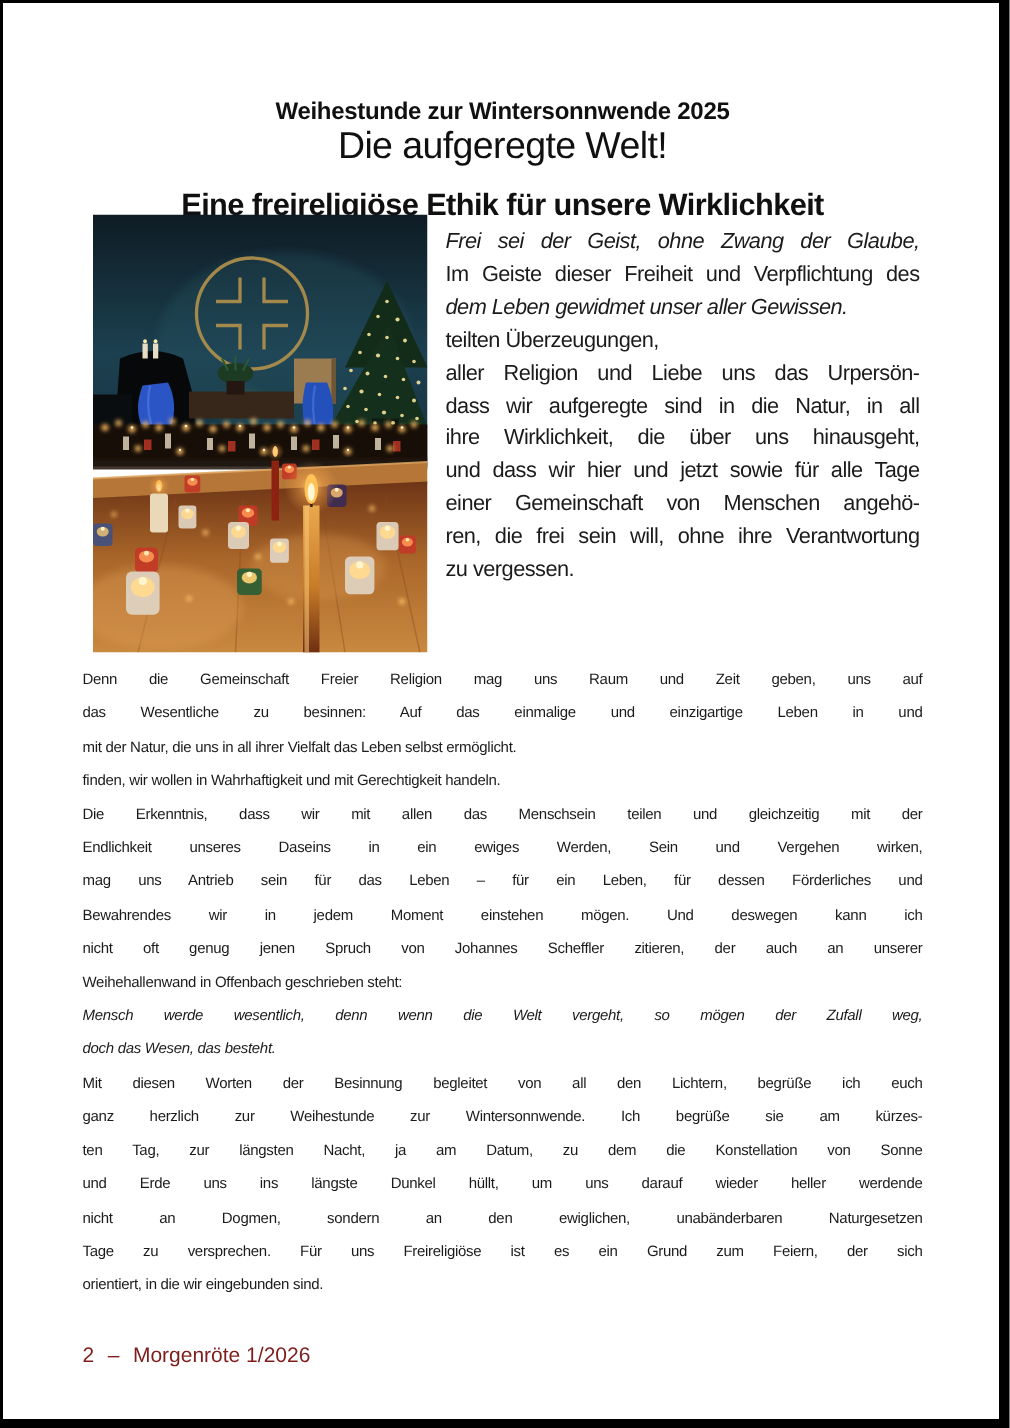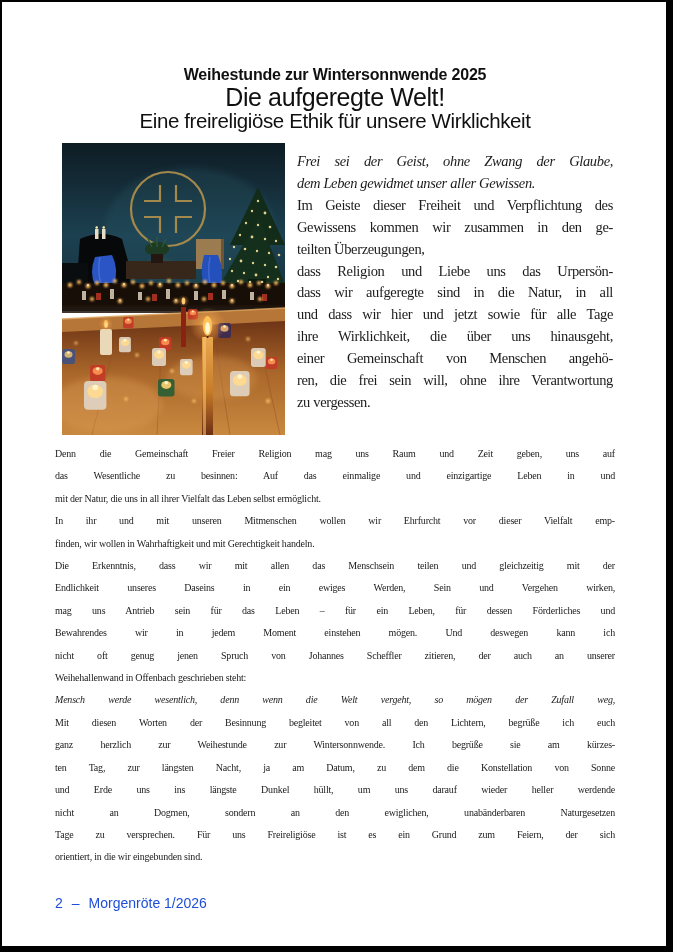--- a/index.html
+++ b/index.html
@@ -9,34 +9,34 @@
     -webkit-font-smoothing:antialiased;
   }
   .page{
     position:absolute;left:2px;top:2px;width:664px;height:944px;
     background:#ffffff;color:#1b1b1b;overflow:hidden;
   }
   
   .header{position:absolute;left:53px;top:62px;width:560px;text-align:center;color:#101010;}
   .kicker{font-size:16px;font-weight:bold;line-height:22px;letter-spacing:-0.2px;}
   .title{font-size:25px;font-weight:normal;line-height:23px;letter-spacing:-0.4px;margin:0;}
-  .subtitle{font-size:20.5px;font-weight:normal;line-height:23px;letter-spacing:-0.4px;margin:0;}
+  .subtitle{font-size:20.5px;font-weight:bold;line-height:23px;letter-spacing:-0.4px;margin:16px;}
   
   .photo{position:absolute;left:60px;top:141px;width:223px;height:292px;margin:0;padding:0;}
   .photo svg{display:block;width:223px;height:292px;}
   
   .col{position:absolute;left:295px;top:149px;width:316px;
        font-size:14.5px;line-height:21.9px;letter-spacing:-0.35px;}
   .main{position:absolute;left:53px;top:441px;width:560px;
        font-size:10px;line-height:22.4px;letter-spacing:-0.2px;}
-  .tline{text-align:justify;text-align-last:justify;white-space:normal;font-family:Liberation Serif, serif;}
+  .tline{text-align:justify;text-align-last:justify;white-space:normal;}
   .tline.end{text-align-last:left;}
   .tline.it{font-style:italic;}
   
-  .foot{position:absolute;left:53px;top:893px;font-size:14px;color:#1d4ed8;}
+  .foot{position:absolute;left:53px;top:893px;font-size:14px;color:#7f1d1d;}
   .foot .dash{display:inline-block;margin:0 9px;}
 </style>
 </head>
 <body>
 
 <div class="page">
 
   <header class="header">
     <div class="kicker">Weihestunde zur Wintersonnwende 2025</div>
     <h1 class="title">Die aufgeregte Welt!</h1>
@@ -277,46 +277,45 @@
       <rect x="140" y="194" width="11" height="98" fill="url(#candleG)"></rect>
       <rect x="141" y="194" width="3" height="98" fill="#f7c87a" opacity="0.55"></rect>
       <rect x="144.8" y="191" width="1.6" height="4" fill="#3a1c08"></rect>
       <ellipse cx="145.5" cy="183" rx="4.5" ry="10" fill="#ffc257"></ellipse>
       <ellipse cx="145.5" cy="185" rx="2.4" ry="6" fill="#fff6d2"></ellipse>
     </svg>
   </figure>
 
   <div class="col">
       <div class="tline it">Frei sei der Geist, ohne Zwang der Glaube,</div>
+      <div class="tline">Im Geiste dieser Freiheit und Verpflichtung des</div>
       <div class="tline it end">dem Leben gewidmet unser aller Gewissen.</div>
-      <div class="tline">Im Geiste dieser Freiheit und Verpflichtung des</div>
-      <div class="tline">Gewissens kommen wir zusammen in den ge-</div>
       <div class="tline end">teilten Überzeugungen,</div>
-      <div class="tline">dass Religion und Liebe uns das Urpersön-</div>
+      <div class="tline">aller Religion und Liebe uns das Urpersön-</div>
       <div class="tline">dass wir aufgeregte sind in die Natur, in all</div>
+      <div class="tline">ihre Wirklichkeit, die über uns hinausgeht,</div>
       <div class="tline">und dass wir hier und jetzt sowie für alle Tage</div>
-      <div class="tline">ihre Wirklichkeit, die über uns hinausgeht,</div>
       <div class="tline">einer Gemeinschaft von Menschen angehö-</div>
       <div class="tline">ren, die frei sein will, ohne ihre Verantwortung</div>
       <div class="tline end">zu vergessen.</div>
     </div>
 
   <div class="main">
       <div class="tline">Denn die Gemeinschaft Freier Religion mag uns Raum und Zeit geben, uns auf</div>
       <div class="tline">das Wesentliche zu besinnen: Auf das einmalige und einzigartige Leben in und</div>
       <div class="tline end">mit der Natur, die uns in all ihrer Vielfalt das Leben selbst ermöglicht.</div>
-      <div class="tline">In ihr und mit unseren Mitmenschen wollen wir Ehrfurcht vor dieser Vielfalt emp-</div>
       <div class="tline end">finden, wir wollen in Wahrhaftigkeit und mit Gerechtigkeit handeln.</div>
       <div class="tline">Die Erkenntnis, dass wir mit allen das Menschsein teilen und gleichzeitig mit der</div>
       <div class="tline">Endlichkeit unseres Daseins in ein ewiges Werden, Sein und Vergehen wirken,</div>
       <div class="tline">mag uns Antrieb sein für das Leben – für ein Leben, für dessen Förderliches und</div>
       <div class="tline">Bewahrendes wir in jedem Moment einstehen mögen. Und deswegen kann ich</div>
       <div class="tline">nicht oft genug jenen Spruch von Johannes Scheffler zitieren, der auch an unserer</div>
       <div class="tline end">Weihehallenwand in Offenbach geschrieben steht:</div>
       <div class="tline it">Mensch werde wesentlich, denn wenn die Welt vergeht, so mögen der Zufall weg,</div>
+      <div class="tline it end">doch das Wesen, das besteht.</div>
       <div class="tline">Mit diesen Worten der Besinnung begleitet von all den Lichtern, begrüße ich euch</div>
       <div class="tline">ganz herzlich zur Weihestunde zur Wintersonnwende. Ich begrüße sie am kürzes-</div>
       <div class="tline">ten Tag, zur längsten Nacht, ja am Datum, zu dem die Konstellation von Sonne</div>
       <div class="tline">und Erde uns ins längste Dunkel hüllt, um uns darauf wieder heller werdende</div>
       <div class="tline">nicht an Dogmen, sondern an den ewiglichen, unabänderbaren Naturgesetzen</div>
       <div class="tline">Tage zu versprechen. Für uns Freireligiöse ist es ein Grund zum Feiern, der sich</div>
       <div class="tline end">orientiert, in die wir eingebunden sind.</div>
     </div>
 
   <footer class="foot">

